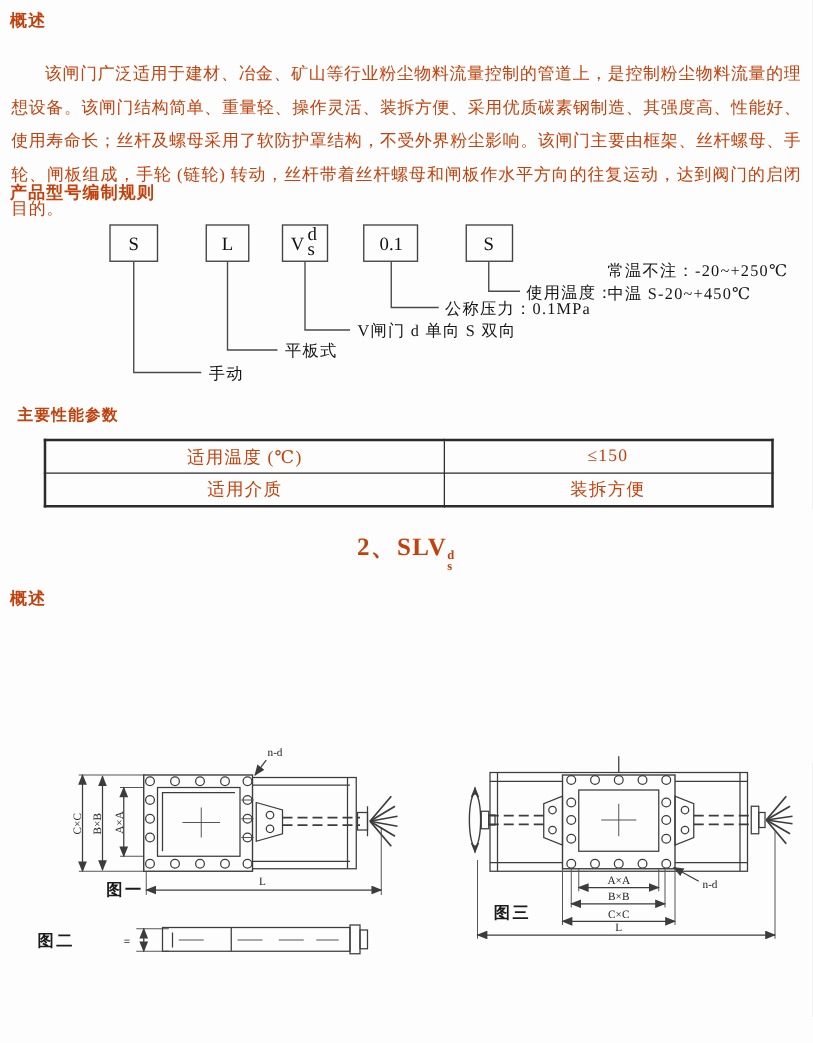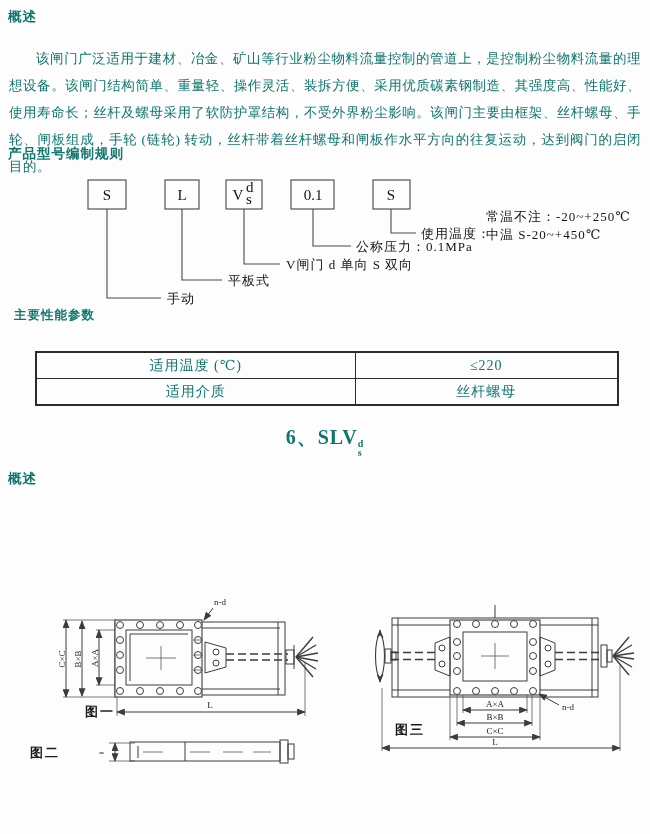--- a/index.html
+++ b/index.html
@@ -1,21 +1,21 @@
 <!DOCTYPE html>
 <html><head>
 <meta charset="utf-8">
 <style>
   html,body{margin:0;padding:0;background:#e8e8e8;}
   .page{position:relative;width:650px;height:834px;margin:0 auto;background:#fdfdfd;
-        font-family:"Liberation Serif","DejaVu Serif",serif;color:#0f766e;overflow:hidden;}
+        font-family:"Liberation Serif","DejaVu Serif",serif;color:#c2410c;overflow:hidden;}
   .hd{position:absolute;font-weight:700;font-size:13.5px;letter-spacing:1px;}
   #h-ov1{left:8px;top:8px;}
   #h-model{left:8px;top:145px;font-family:Liberation Mono, monospace;}
-  #h-perf{left:14px;top:307px;font-size:12.5px;font-family:Liberation Serif, serif;}
+  #h-perf{left:14px;top:324px;font-size:12.5px;font-family:Liberation Serif, serif;}
   #h-ov2{left:8px;top:470px;}
   .para{position:absolute;left:9px;width:632px;text-align:justify;text-indent:2em;letter-spacing:0.5px;}
   #p1{top:45px;font-size:13.5px;line-height:27px;}
   #p2{top:494px;font-size:13px;line-height:19.5px;}
   .ptable{position:absolute;left:35px;top:351px;border-collapse:collapse;width:584px;}
   .ptable td{border:1px solid #2b2b2b;height:23px;text-align:center;font-size:14px;letter-spacing:1px;margin-top:22px;}
   .ptable{border:2px solid #2b2b2b;}
   .title{position:absolute;top:424px;left:0;width:650px;text-align:center;
          font-size:20px;font-weight:700;letter-spacing:1px;}
   .stack{display:inline-flex;flex-direction:column;font-size:10px;line-height:9px;
@@ -83,30 +83,30 @@
   <div id="h-perf" class="hd">主要性能参数</div>
 
   <table class="ptable">
     <colgroup>
         <col style="width:319px">
         <col>
       </colgroup>
     <tbody>
         <tr>
       <td>适用温度 (℃)</td>
-      <td>≤220</td>
+      <td>≤150</td>
     </tr>
     <tr>
       <td>适用介质</td>
-      <td>丝杆螺母</td>
+      <td>装拆方便</td>
     </tr>
   </tbody>
     </table>
 
-  <div class="title"><span>6、SLV</span><span class="stack">
+  <div class="title"><span>2、SLV</span><span class="stack">
         <span>d</span>
         <span>s</span>
       </span></div>
 
   <div id="h-ov2" class="hd">概述</div>
 
   <svg id="fig1-svg" width="300" height="146" viewBox="0 0 300 146">
     <defs>
       <marker id="ah1" viewBox="0 0 10 8" refX="9" refY="4" markerWidth="9" markerHeight="7" orient="auto-start-reverse">
         <path d="M0 0 L10 4 L0 8 z" fill="#3c3c3c"></path>

